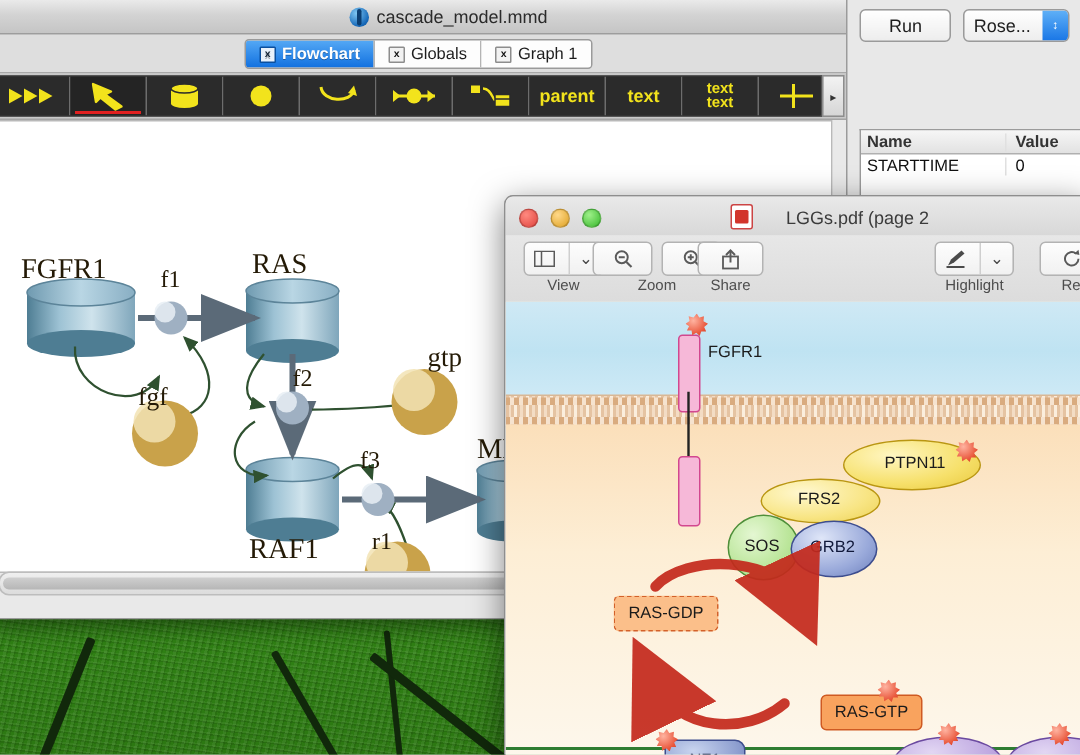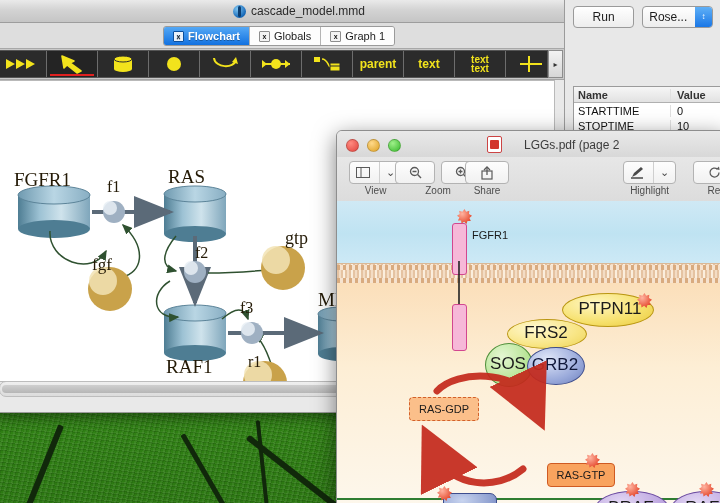--- a/index.html
+++ b/index.html
@@ -224,21 +224,21 @@
   }
   .membrane::before{top:1px;}
   .membrane::after{bottom:1px;}
   .cytosol{
     position:absolute;left:0;right:0;top:82px;bottom:0;
     background:linear-gradient(180deg,#fbdfba 0%,#fdeed5 38%,#fdf7ec 100%);
   }
   .nuc-line{position:absolute;left:0;right:0;bottom:6px;height:2px;background:#2e7d32;}
   .prot{
     position:absolute;display:flex;align-items:center;justify-content:center;
-    font-size:17px;color:#1b1b1b;font-family:"Liberation Sans",sans-serif;
+    font-size:11px;color:#1b1b1b;font-family:"Liberation Sans",sans-serif;
   }
   .phos{
     position:absolute;width:15px;height:15px;
     background:radial-gradient(circle at 35% 32%,#ffb3a0,#e8553a 65%,#c4331f);
     clip-path:polygon(50% 0%,61% 18%,82% 12%,80% 34%,100% 45%,83% 60%,92% 80%,70% 80%,63% 100%,48% 85%,30% 97%,27% 76%,6% 76%,16% 57%,0% 45%,18% 33%,14% 12%,36% 18%);
   }
   .rect-recep{
     position:absolute;background:#f6b8d8;border:1.5px solid #d2478f;border-radius:3px;
   }
   .ellipse{position:absolute;border-radius:50%;}
@@ -484,24 +484,20 @@
 
   <div id="param-table">
     <div class="thead">
       <div class="th c0">Name</div>
       <div class="th c1">Value</div>
     </div>
     <div class="trow">
       <div class="c0">STARTTIME</div>
       <div class="c1">0</div>
     </div>
-    <div class="trow">
-      <div class="c0">STOPTIME</div>
-      <div class="c1">10</div>
-    </div>
   </div>
 </div>
 
 <div id="pdf-window">
 
   <div id="pdf-titlebar">
     <div class="traffic">
       <span class="tl r"></span>
       <span class="tl y"></span>
       <span class="tl g"></span>

